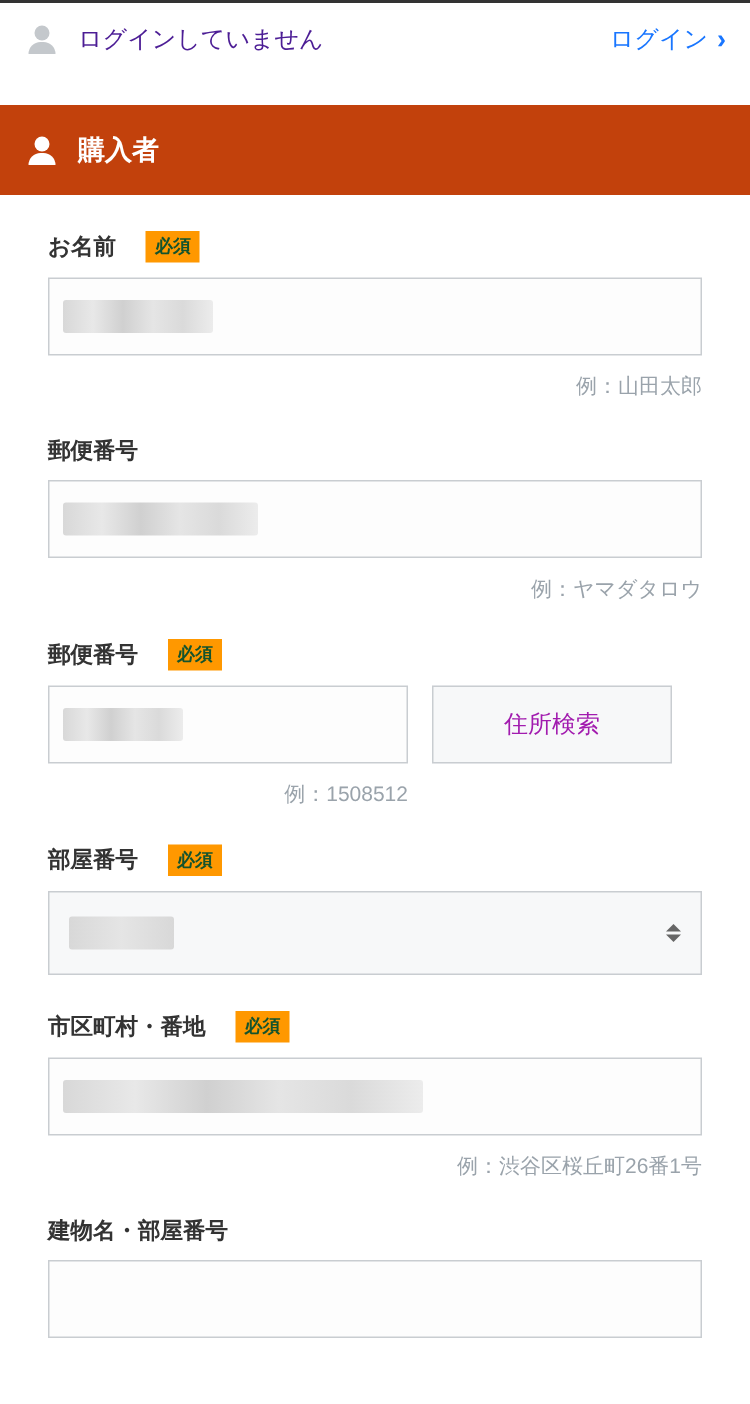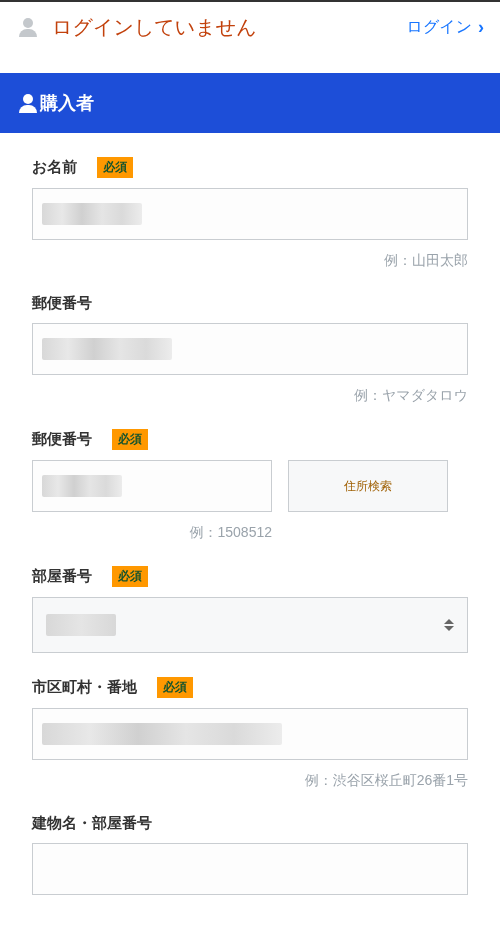--- a/index.html
+++ b/index.html
@@ -40,41 +40,42 @@
       background: #c4c8cc;
     }
     .user-icon-body {
       width: 18px;
       height: 8px;
       border-radius: 9px 9px 0 0;
       background: #c4c8cc;
       margin-top: 1px;
     }
     .login-status {
-      color: #c2410c;
-      font-size: 20px;
+      color: #4c1d95;
+      font-size: 16px;
       font-family: Liberation Mono, monospace;
     }
     .login-link {
       color: #1976ff;
       font-size: 16px;
       display: flex;
       align-items: center;
       gap: 6px;
       cursor: pointer;
     }
     .chevron-right {
       font-size: 18px;
       font-weight: bold;
     }
     .section-header {
-      background: #1d4ed8;
+      background: #c2410c;
       padding: 18px 16px;
       display: flex;
       align-items: flex-start;
+      gap: 12px;
       margin-top: 20px;
     }
     .section-header .user-icon-head,
     .section-header .user-icon-body {
       background: #ffffff;
     }
     .section-title {
       color: #ffffff;
       font-size: 18px;
       font-weight: bold;
@@ -127,22 +128,22 @@
       max-width: 240px;
     }
     .postal-hint-row {
       max-width: 240px;
     }
     .search-button {
       flex: 0 0 160px;
       height: 52px;
       border: 1px solid #c9cdd1;
       background: #f7f8f9;
-      font-size: 12px;
-      color: #a16207;
+      font-size: 16px;
+      color: #a21caf;
       cursor: pointer;
     }
     .select-wrapper {
       position: relative;
     }
     .form-select {
       width: 100%;
       height: 56px;
       border: 1px solid #c9cdd1;
       background: #f7f8f9;

